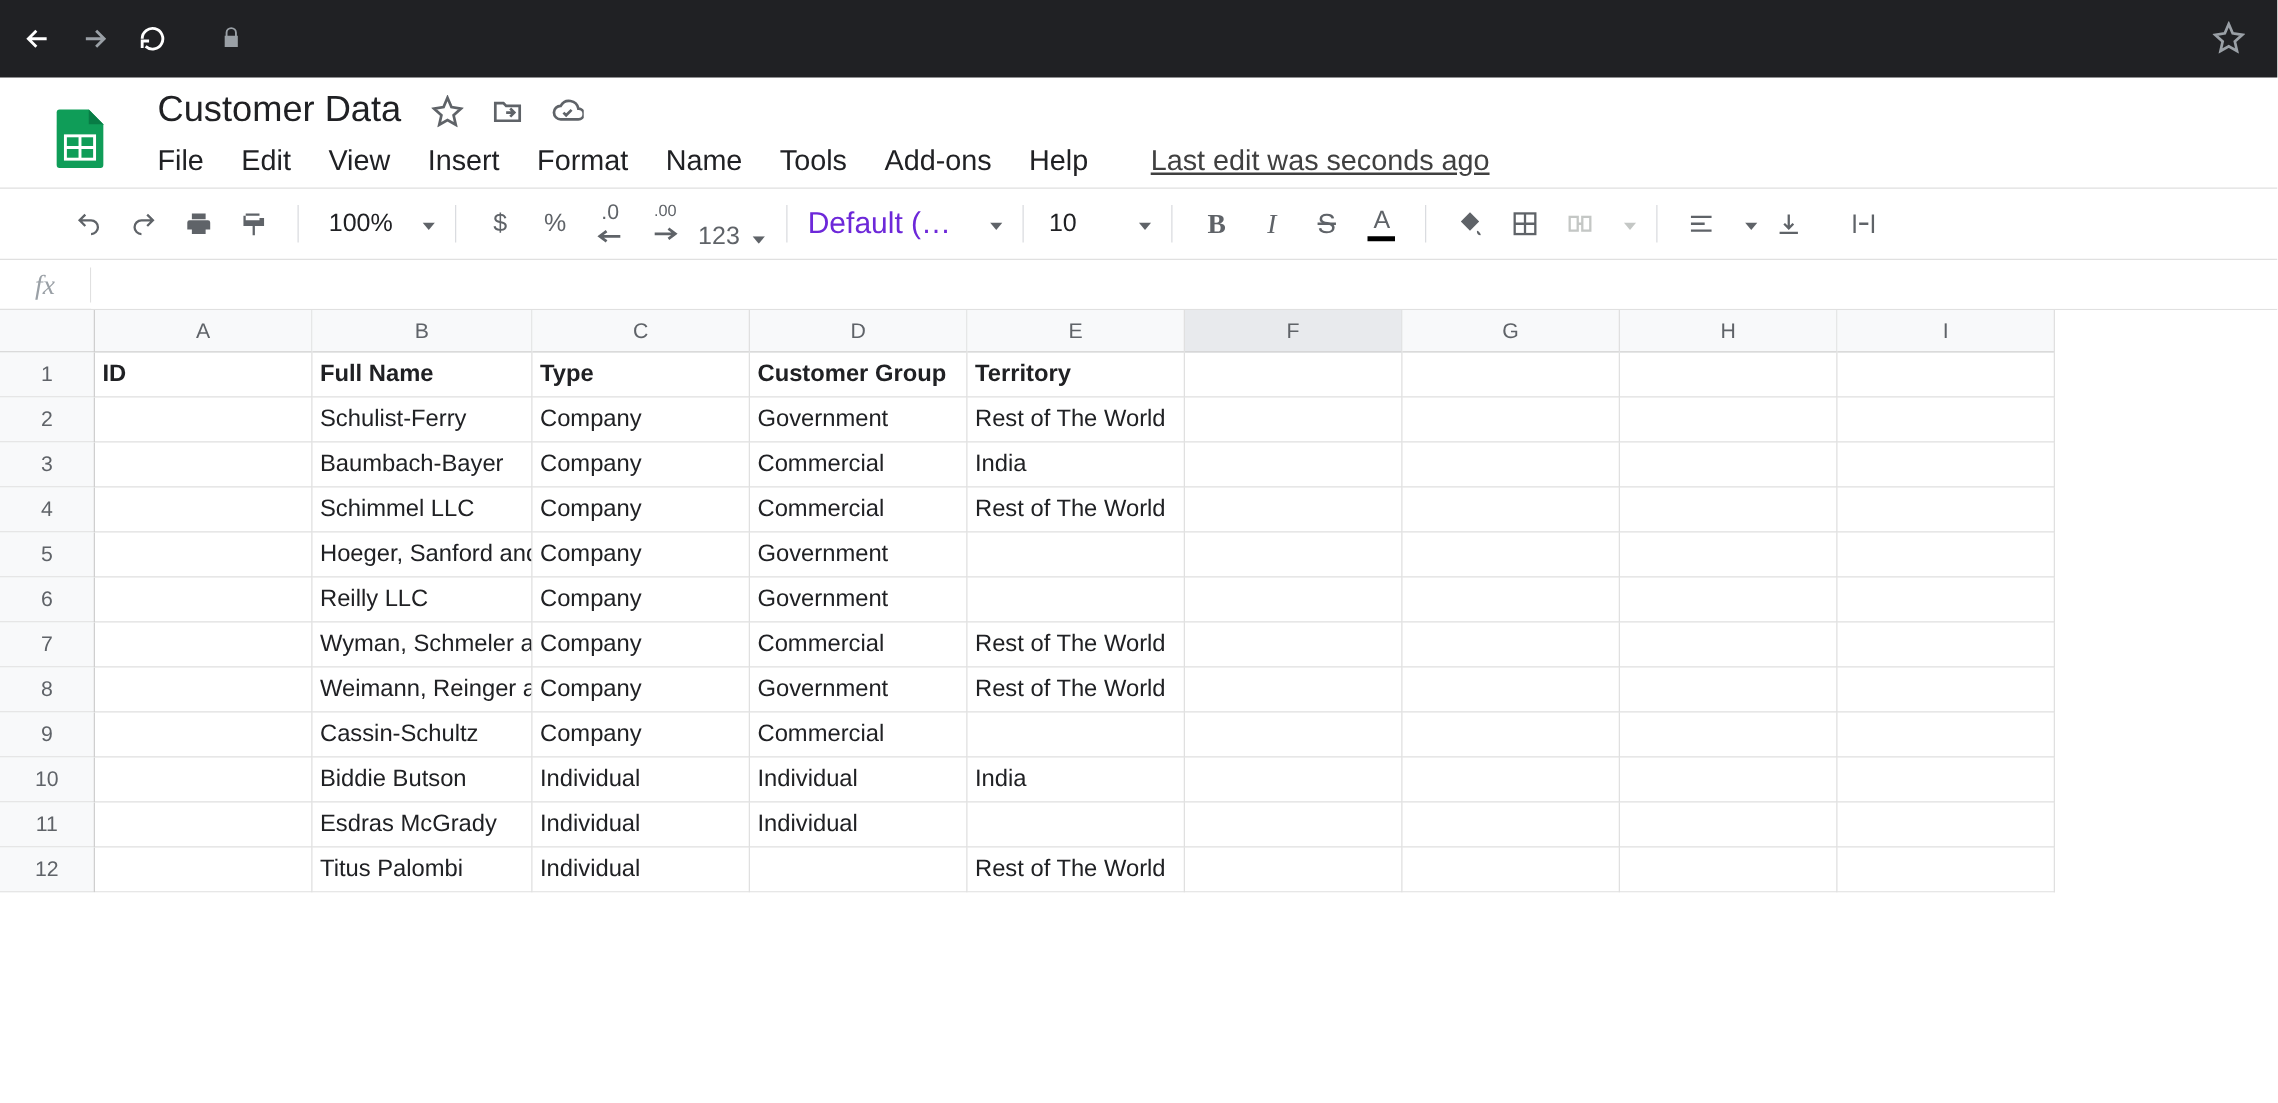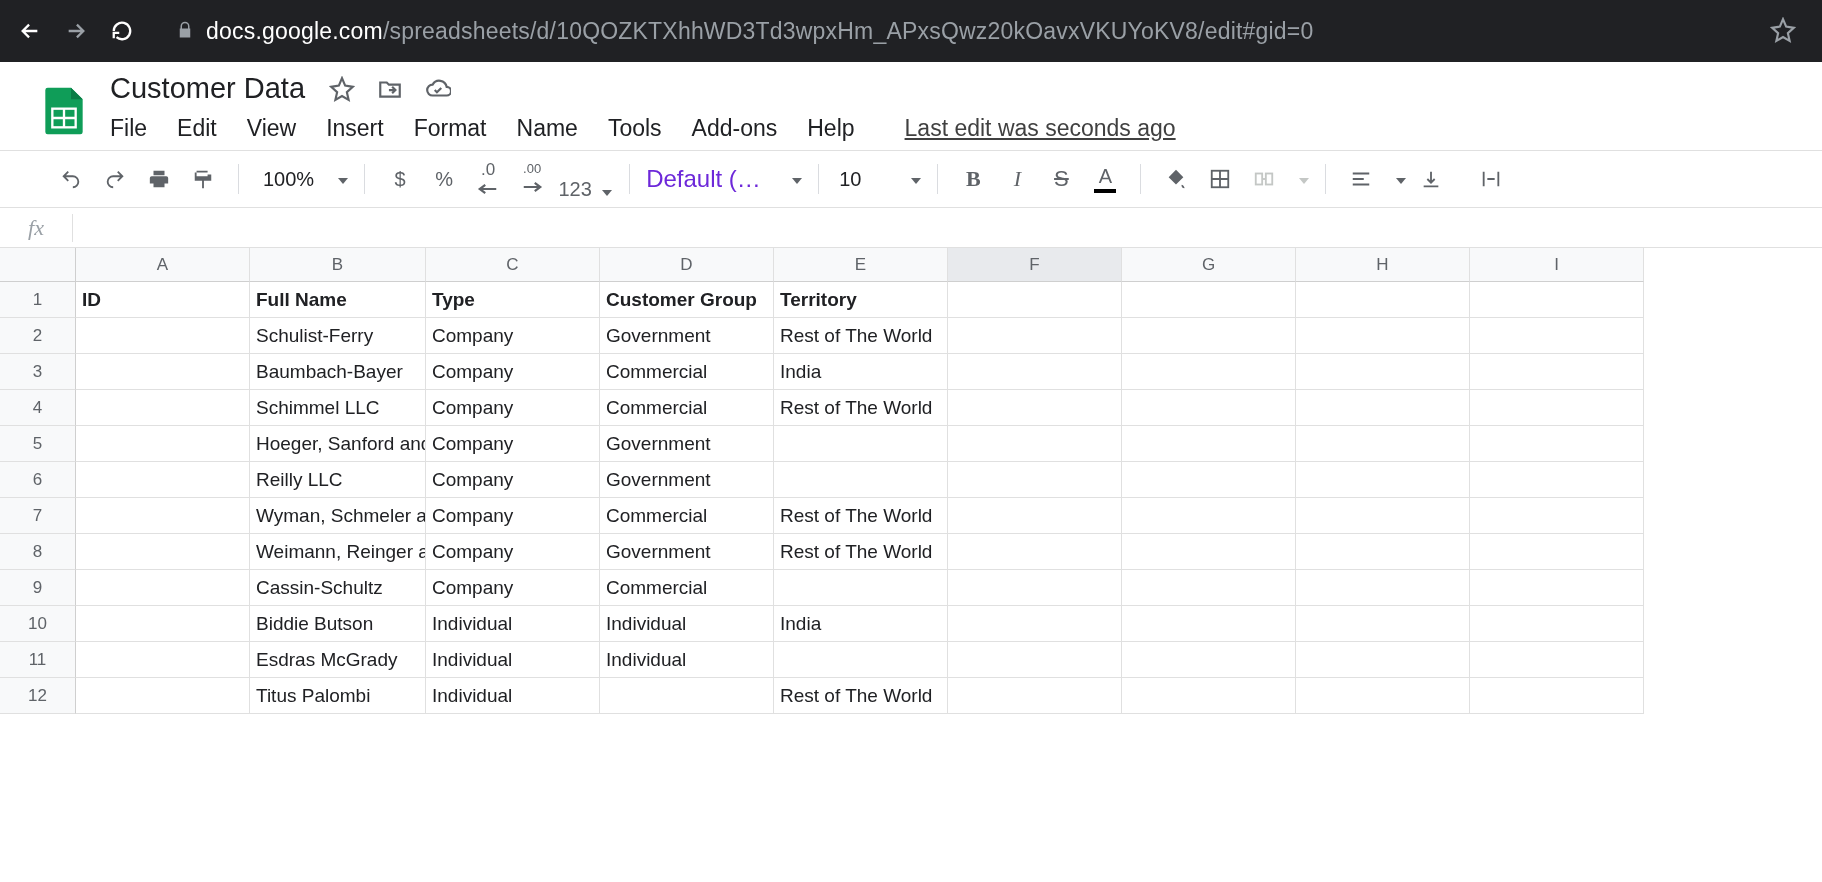--- a/index.html
+++ b/index.html
@@ -12,21 +12,21 @@
 .nav-icon svg { width: 22px; height: 22px; }
 .url-bar { flex: 1; display: flex; align-items: center; gap: 12px; padding: 0 20px; font-size: 23px; color: #fff; letter-spacing: 0.2px; }
 .url-domain { color: #fff; }
 .url-path { color: #9aa0a6; }
 .lock-icon { color: #9aa0a6; }
 .lock-icon svg { width: 18px; height: 18px; }
 .star-btn { color: #9aa0a6; margin-right: 8px;}
 .star-btn svg { width: 26px; height: 26px; }
 
 
-.title-row { display: flex; align-items: center; padding: 10px 20px 0 36px; gap: 18px; }
+.title-row { display: flex; align-items: center; padding: 10px 20px 0 36px; gap: 34px; }
 .sheets-logo { width: 56px; height: 56px;}
 .sheets-logo svg { width: 56px; height: 56px; }
 .title-block {  }
 .doc-title { font-size: 29px; font-weight: 400; color: #202124; }
 .title-icons { display: flex; gap: 22px; margin-left: 6px; align-items: center;}
 .title-icons .ti { width: 26px; height: 26px; color: #5f6368; cursor: pointer; display:flex; align-items:center; justify-content:center;}
 .title-icons .ti svg { width: 26px; height: 26px; }
 
 
 .menu-bar { display: flex; align-items: center; gap: 30px; padding: 6px 0 8px 120px; font-size: 23px; color: #202124; }
@@ -87,21 +87,20 @@
     <svg viewBox="0 0 24 24" fill="none" stroke="currentColor" stroke-width="2.5">
         <path d="M3 12a9 9 0 1 1 3 6.7M3 20v-6h6"></path>
       </svg>
   </div>
   <div class="url-bar">
     <span class="lock-icon">
       <svg viewBox="0 0 24 24" fill="currentColor">
           <path d="M6 10V7a6 6 0 1 1 12 0v3h1v12H5V10h1zm2 0h8V7a4 4 0 1 0-8 0v3z"></path>
         </svg>
     </span>
-    <span><span class="url-domain">docs.google.com</span><span class="url-path">/spreadsheets/d/10QOZKTXhhWD3Td3wpxHm_APxsQwz20kOavxVKUYoKV8/edit#gid=0</span></span>
   </div>
   <div class="star-btn">
     <svg viewBox="0 0 24 24" fill="none" stroke="currentColor" stroke-width="2">
         <path d="M12 2l2.9 6.9L22 10l-5.5 5 1.6 7L12 18.5 5.9 22l1.6-7L2 10l7.1-1.1L12 2z"></path>
       </svg>
   </div>
 </div>
 
 <div class="title-row">
   <div class="sheets-logo">

